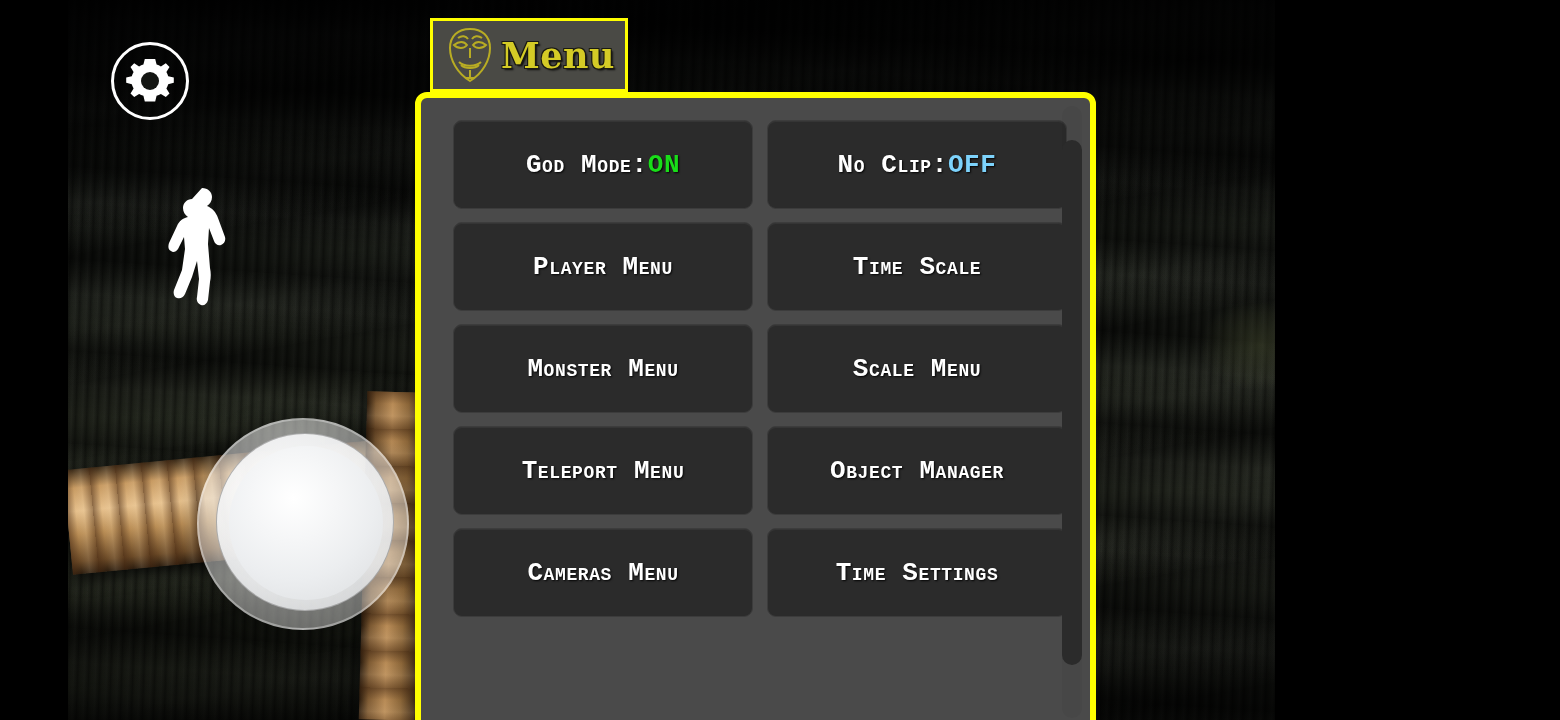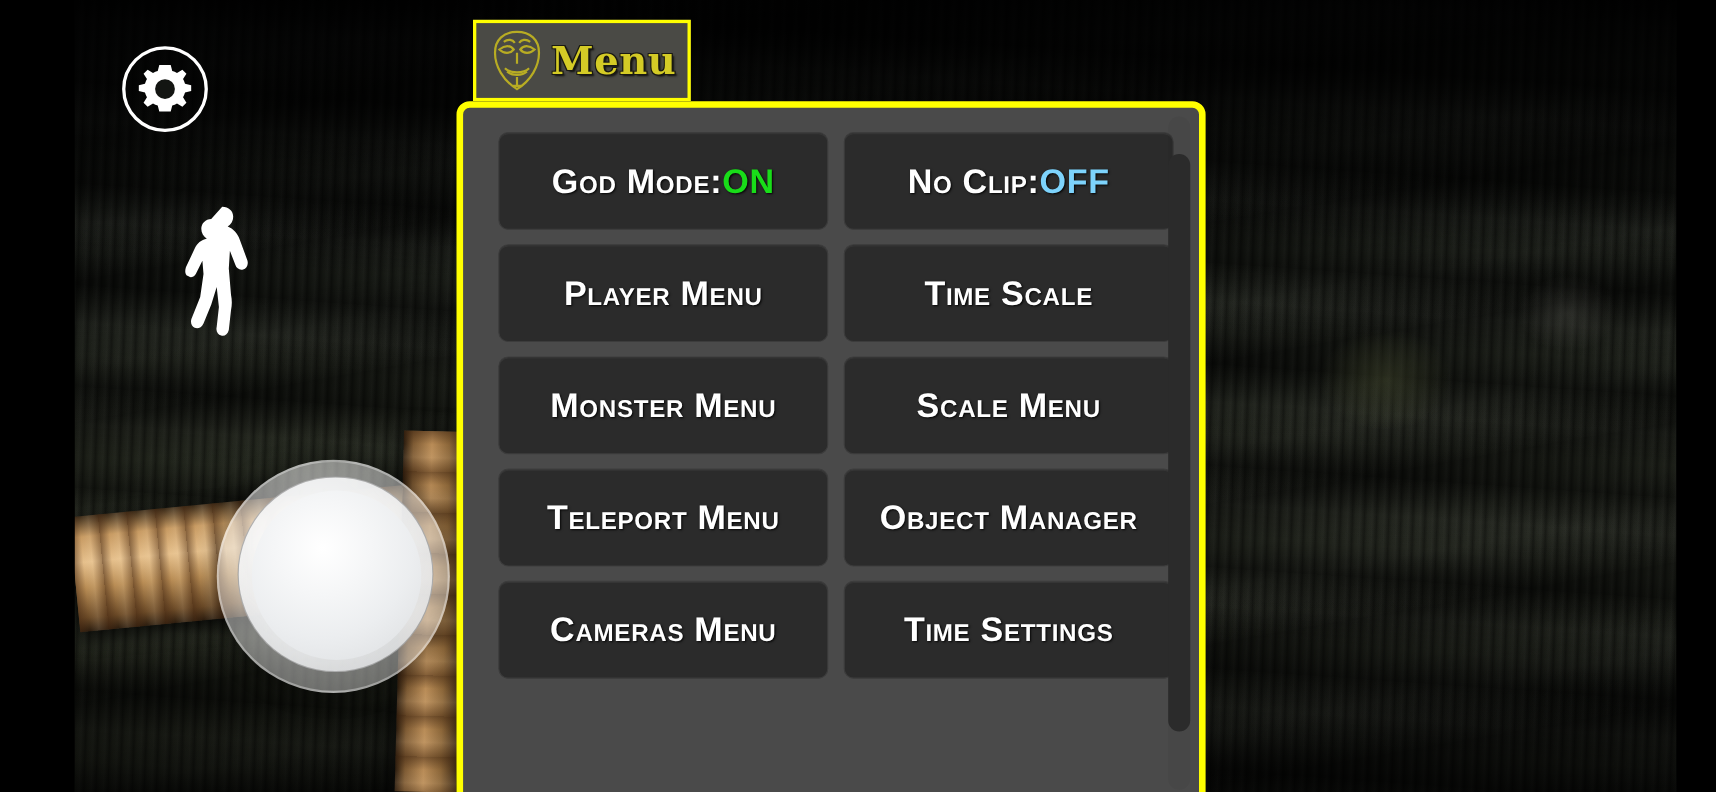--- a/index.html
+++ b/index.html
@@ -7,21 +7,21 @@
   html, body {
     width: 1560px;
     height: 720px;
     overflow: hidden;
     background: #000;
     font-family: "Liberation Sans", sans-serif;
   }
 
   #screen {
     position: relative;
-    width: 1524px;
+    width: 1275px;
     height: 720px;
     overflow: hidden;
   }
 
   
   .scene {
     position: absolute;
     inset: 0;
     background:
       radial-gradient(ellipse 70% 55% at 20% 78%, rgba(36,40,28,0.95) 0%, rgba(12,14,10,0.2) 70%),
@@ -191,22 +191,22 @@
     background: #2b2b2b;
     border: 1px solid #3c3c3c;
     border-radius: 9px;
     display: flex;
     align-items: center;
     justify-content: center;
     cursor: pointer;
     box-shadow: inset 0 1px 0 rgba(255,255,255,0.05);
   }
   .mod-btn .lbl {
-    font-family: Liberation Sans, sans-serif;
-    font-size: 31px;
+    font-family: Liberation Mono, monospace;
+    font-size: 26px;
     font-weight: bold;
     font-variant: small-caps;
     color: #ffffff;
     letter-spacing: 0.6px;
     text-shadow: 1px 1px 2px rgba(0,0,0,0.9);
     white-space: nowrap;
   }
   .mod-btn .val { font-variant: normal; font-weight: bold; }
   .mod-btn .val.on  { color: #19dd19; }
   .mod-btn .val.off { color: #7dd3fc; }

